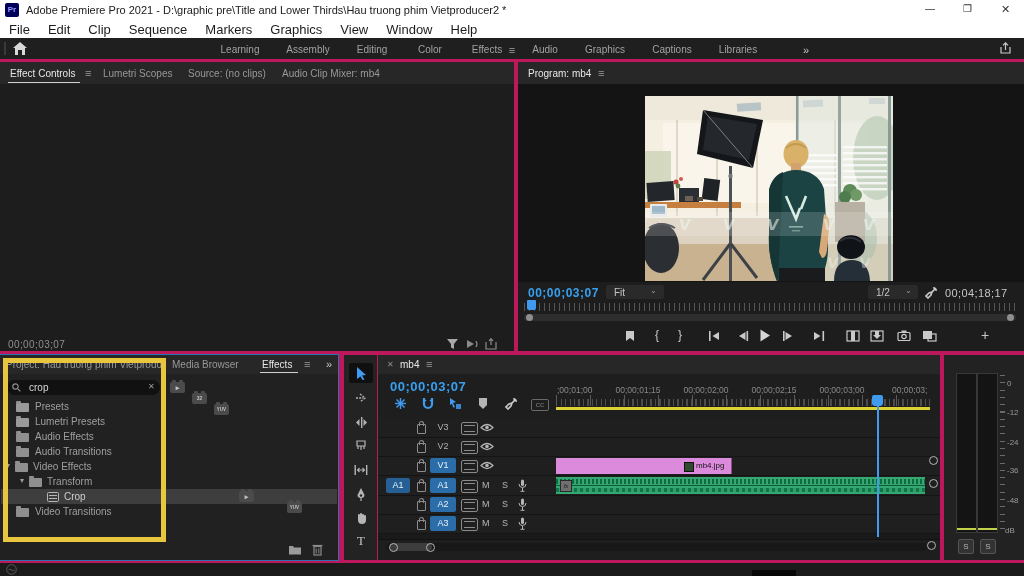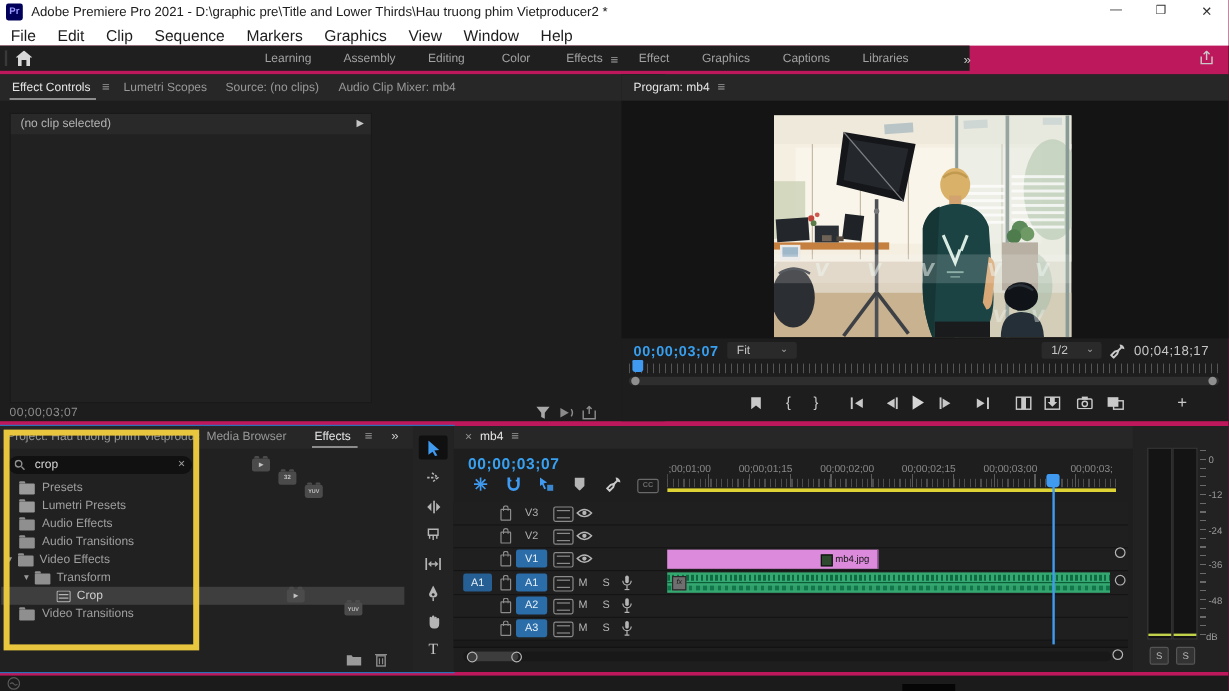--- a/index.html
+++ b/index.html
@@ -1,34 +1,34 @@
 <!DOCTYPE html>
 <html><head>
 <meta charset="utf-8">
 <style>
   html,body{margin:0;padding:0;background:#000;}
   #app{position:relative;width:1024px;height:576px;background:#be185d;overflow:hidden;
        font-family:"Liberation Sans",sans-serif;font-size:10px;color:#9e9e9e;cursor:default;}
   .abs{position:absolute;}
   .nowrap{white-space:nowrap;}
-  .panel{position:absolute;background:#232323;padding-left:40px;}
+  .panel{position:absolute;background:#232323;}
   .tabstrip{position:absolute;left:0;top:0;right:0;height:22px;background:#272727;}
   .tabtxt{color:#989898;font-size:10px;white-space:nowrap;}
   .tab-active{color:#e6e6e6;}
   .underline{position:absolute;height:1px;background:#cfcfcf;}
   .hamb{color:#9a9a9a;font-size:11px;line-height:10px;}
   .blue{color:#38a0f0;}
   .tc{font-size:12px;letter-spacing:.5px;color:#38a0f0;font-weight:bold;}
   .tc-dim{color:#8f8f8f;font-size:10px;letter-spacing:.4px;}
   
   #titlebar{position:absolute;left:0;top:0;width:1024px;height:20px;background:#ffffff;}
   #menubar{position:absolute;left:0;top:20px;width:1024px;height:18px;background:#ffffff;display:flex;align-items:center;gap:0;}
   #menubar span{color:#1d1d1d;font-size:13px;padding:0 9px;}
   
-  #wsbar{position:absolute;left:0;top:38px;width:808px;height:21px;background:#1f1f1f;}
+  #wsbar{position:absolute;left:0;top:38px;width:1024px;height:21px;background:#1f1f1f;}
   .wstab{position:absolute;top:6px;transform:translateX(-50%);color:#a2a2a2;font-size:10px;white-space:nowrap;}
   
   .trklock{width:7px;height:8px;border:1px solid #8c8c8c;border-radius:1px;position:relative;}
   .trklock:before{content:"";position:absolute;left:1px;top:-4px;width:3px;height:4px;border:1px solid #8c8c8c;border-bottom:none;border-radius:3px 3px 0 0;}
   .namebadge{position:absolute;width:26px;height:15px;border-radius:2px;text-align:center;line-height:15px;font-size:9px;}
   .badge-on{background:#2b6da8;color:#e8f1f8;}
   .badge-off{color:#b0b0b0;}
   .tgt{position:absolute;width:15px;height:11px;border:1px solid #8a8a8a;border-radius:2px;}
   .tgt:before{content:"";position:absolute;left:2px;top:2px;right:2px;height:1px;background:#8a8a8a;}
   .tgt:after{content:"";position:absolute;left:2px;bottom:2px;right:2px;height:1px;background:#8a8a8a;}
@@ -75,45 +75,39 @@
     <div class="abs" style="left:4px;top:4px;width:2px;height:13px;background:#3a3a3a;"></div>
     <svg class="abs" style="left:13px;top:4px;" width="14" height="13" viewBox="0 0 14 13">
       <path d="M7 0 L14 6 L12 6 L12 13 L9 13 L9 8 L5 8 L5 13 L2 13 L2 6 L0 6 Z" fill="#d8d8d8"></path>
     </svg>
     <span class="wstab" style="left:240px;">Learning</span>
     <span class="wstab" style="left:308px;">Assembly</span>
     <span class="wstab" style="left:372px;">Editing</span>
     <span class="wstab" style="left:430px;">Color</span>
     <span class="wstab blue" style="left:487px;">Effects</span>
     <span class="wstab blue" style="left:512px;font-size:11px;">≡</span>
-    <span class="wstab" style="left:545px;">Effect</span>
+    <span class="wstab" style="left:545px;">Audio</span>
     <span class="wstab" style="left:605px;">Graphics</span>
     <span class="wstab" style="left:672px;">Captions</span>
     <span class="wstab" style="left:738px;">Libraries</span>
     <span class="wstab" style="left:806px;font-size:11px;color:#c9c9c9;">»</span>
     <svg class="abs" style="left:999px;top:4px;" width="13" height="13" viewBox="0 0 13 13">
       <path d="M2 5 v6 h9 v-6" fill="none" stroke="#c9c9c9" stroke-width="1.2"></path>
       <path d="M6.5 8 V1 M4 3.3 L6.5 .8 L9 3.3" fill="none" stroke="#c9c9c9" stroke-width="1.2"></path>
     </svg>
   </div>
 
   <div class="panel" style="left:0;top:62px;width:514px;height:289px;background:#1d1d1d;">
     <div class="tabstrip">
       <span class="abs tabtxt tab-active" style="left:10px;top:6px;">Effect Controls</span>
       <span class="abs hamb" style="left:85px;top:6px;">≡</span>
       <div class="underline" style="left:8px;top:20px;width:72px;"></div>
       <span class="abs tabtxt" style="left:103px;top:6px;">Lumetri Scopes</span>
       <span class="abs tabtxt" style="left:188px;top:6px;">Source: (no clips)</span>
       <span class="abs tabtxt" style="left:282px;top:6px;">Audio Clip Mixer: mb4</span>
-    </div>
-    <div class="abs" style="left:8px;top:32px;width:300px;height:240px;background:#212121;border:1px solid #191919;">
-      <div class="abs" style="left:0;top:0;width:300px;height:17px;background:#292929;">
-        <span class="abs" style="left:8px;top:3px;color:#b3b3b3;">(no clip selected)</span>
-        <span class="abs" style="left:288px;top:3px;color:#c5c5c5;font-size:8px;">▶</span>
-      </div>
     </div>
     <span class="abs tc-dim" style="left:8px;top:277px;">00;00;03;07</span>
     <svg class="abs" style="left:446px;top:276px;" width="13" height="12" viewBox="0 0 13 12">
       <path d="M1 1 H12 L8 6 V11 L5 9.5 V6 Z" fill="#a8a8a8"></path>
     </svg>
     <svg class="abs" style="left:466px;top:277px;" width="13" height="10" viewBox="0 0 13 10">
       <path d="M1 1 L8 5 L1 9 Z" fill="#8b8b8b"></path>
         <path d="M10 2 q2 3 0 6" fill="none" stroke="#8b8b8b" stroke-width="1.2"></path>
     </svg>
     <svg class="abs" style="left:485px;top:276px;" width="13" height="12" viewBox="0 0 13 12">

